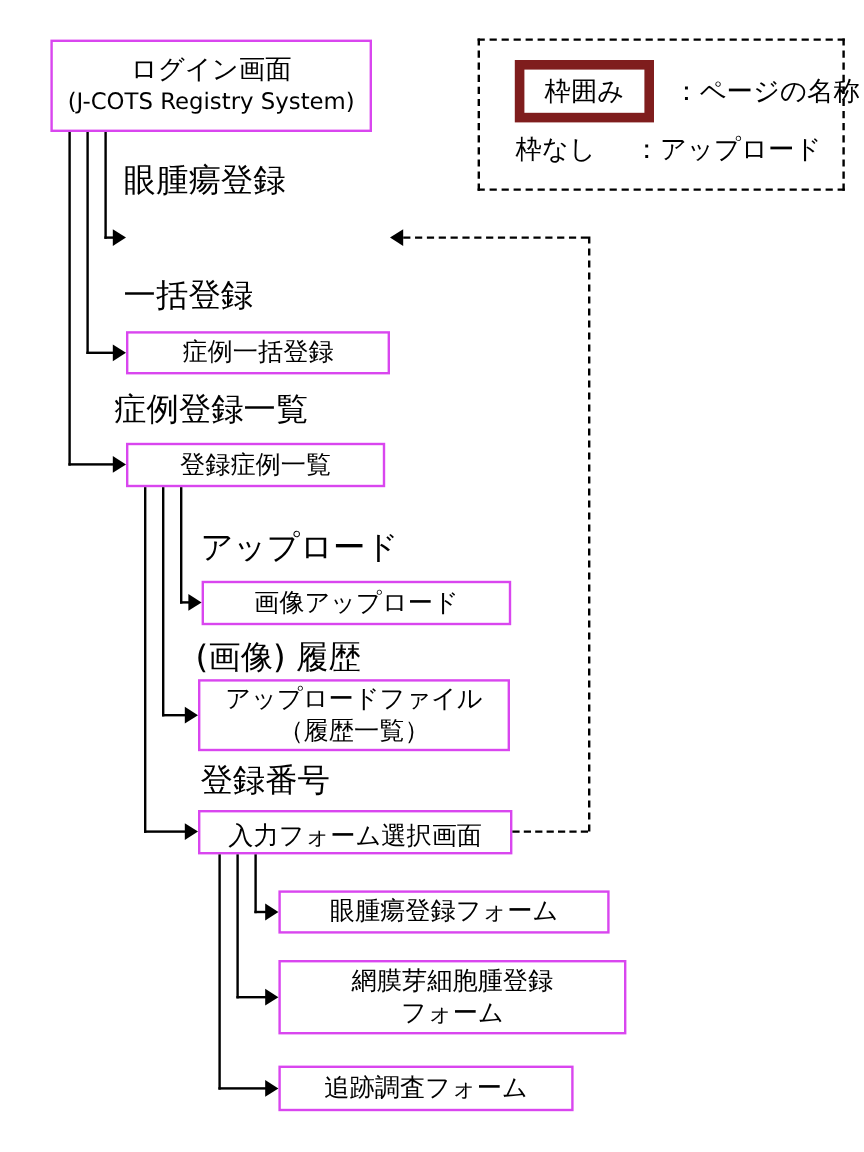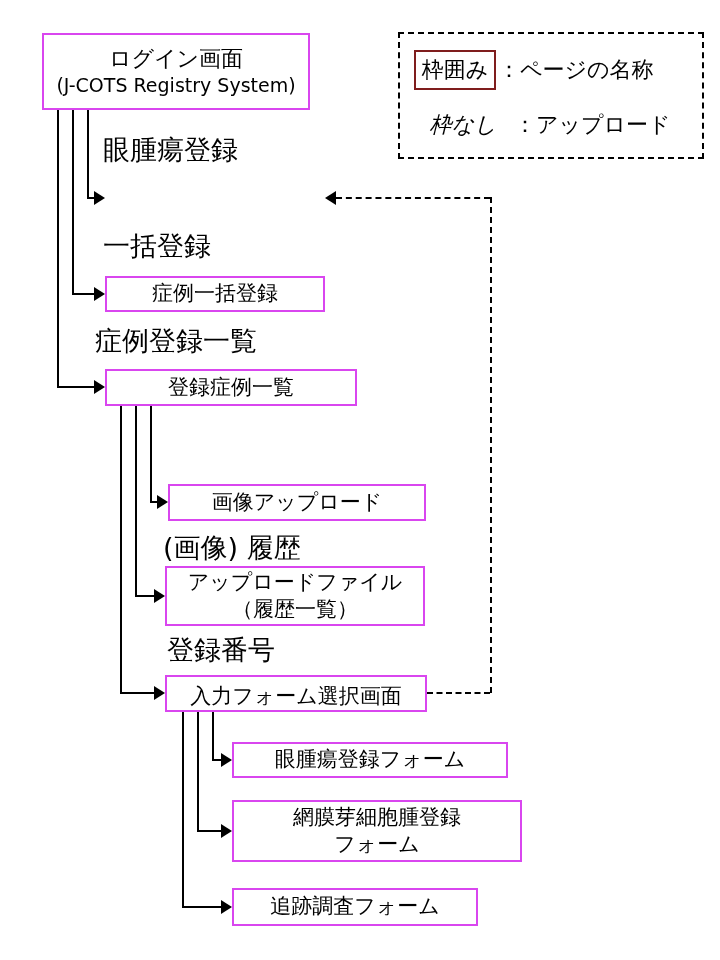--- a/index.html
+++ b/index.html
@@ -77,34 +77,34 @@
   }
   .legend-row {
     position: absolute;
     display: flex;
     align-items: center;
     font-size: 22px;
     white-space: nowrap;
   }
   .legend-sample-box {
     box-sizing: border-box;
-    border: 2px solid #7f1d1d;
-    width: 82px;
+    border: 8px solid #7f1d1d;
+    width: 116px;
     text-align: center;
     padding: 3px 0;
     font-size: 22px;
+    margin-left: 15px;
   }
   .legend-sample-plain {
     box-sizing: border-box;
     width: 98px;
     text-align: center;
     font-size: 22px;
-    font-style: italic;
-  }
-  .legend-desc { margin-left: 2px; }
+  }
+  .legend-desc { margin-left: 16px; }
   .login-title { font-size: 22px; }
   .login-sub { font-size: 19px; }
 </style>
 </head>
 <body>
 
 <div id="canvas">
 
   <div class="box" style="left:42px; top:33px; width:268px; height:77px;">
     <div class="login-title">ログイン画面</div>
@@ -118,29 +118,30 @@
     </div>
     <div class="legend-row" style="left:14px; top:76px;">
       <span class="legend-sample-plain">枠なし</span>
       <span class="legend-desc">：アップロード</span>
     </div>
   </div>
 
   <div class="clabel" style="left:103px; top:132px;">眼腫瘍登録</div>
   <div class="clabel" style="left:103px; top:228px;">一括登録</div>
   <div class="clabel" style="left:95px;  top:323px;">症例登録一覧</div>
+  <div class="clabel" style="left:167px; top:438px;">アップロード</div>
   <div class="clabel" style="left:163px; top:530px;">(画像) 履歴</div>
   <div class="clabel" style="left:167px; top:632px;">登録番号</div>
 
 
   <div class="box" style="left:105px; top:276px; width:220px; height:36px;">
     <div>症例一括登録</div>
   </div>
 
-  <div class="box" style="left:105px; top:369px; width:252px; height:37px;">
+  <div class="box" style="left:105px; top:369px; width:216px; height:37px;">
     <div>登録症例一覧</div>
   </div>
 
   <div class="box" style="left:168px; top:484px; width:258px; height:37px;">
     <div>画像アップロード</div>
   </div>
 
   <div class="box" style="left:165px; top:566px; width:260px; height:60px;">
     <div>アップロードファイル</div>
     <div>（履歴一覧）</div>

